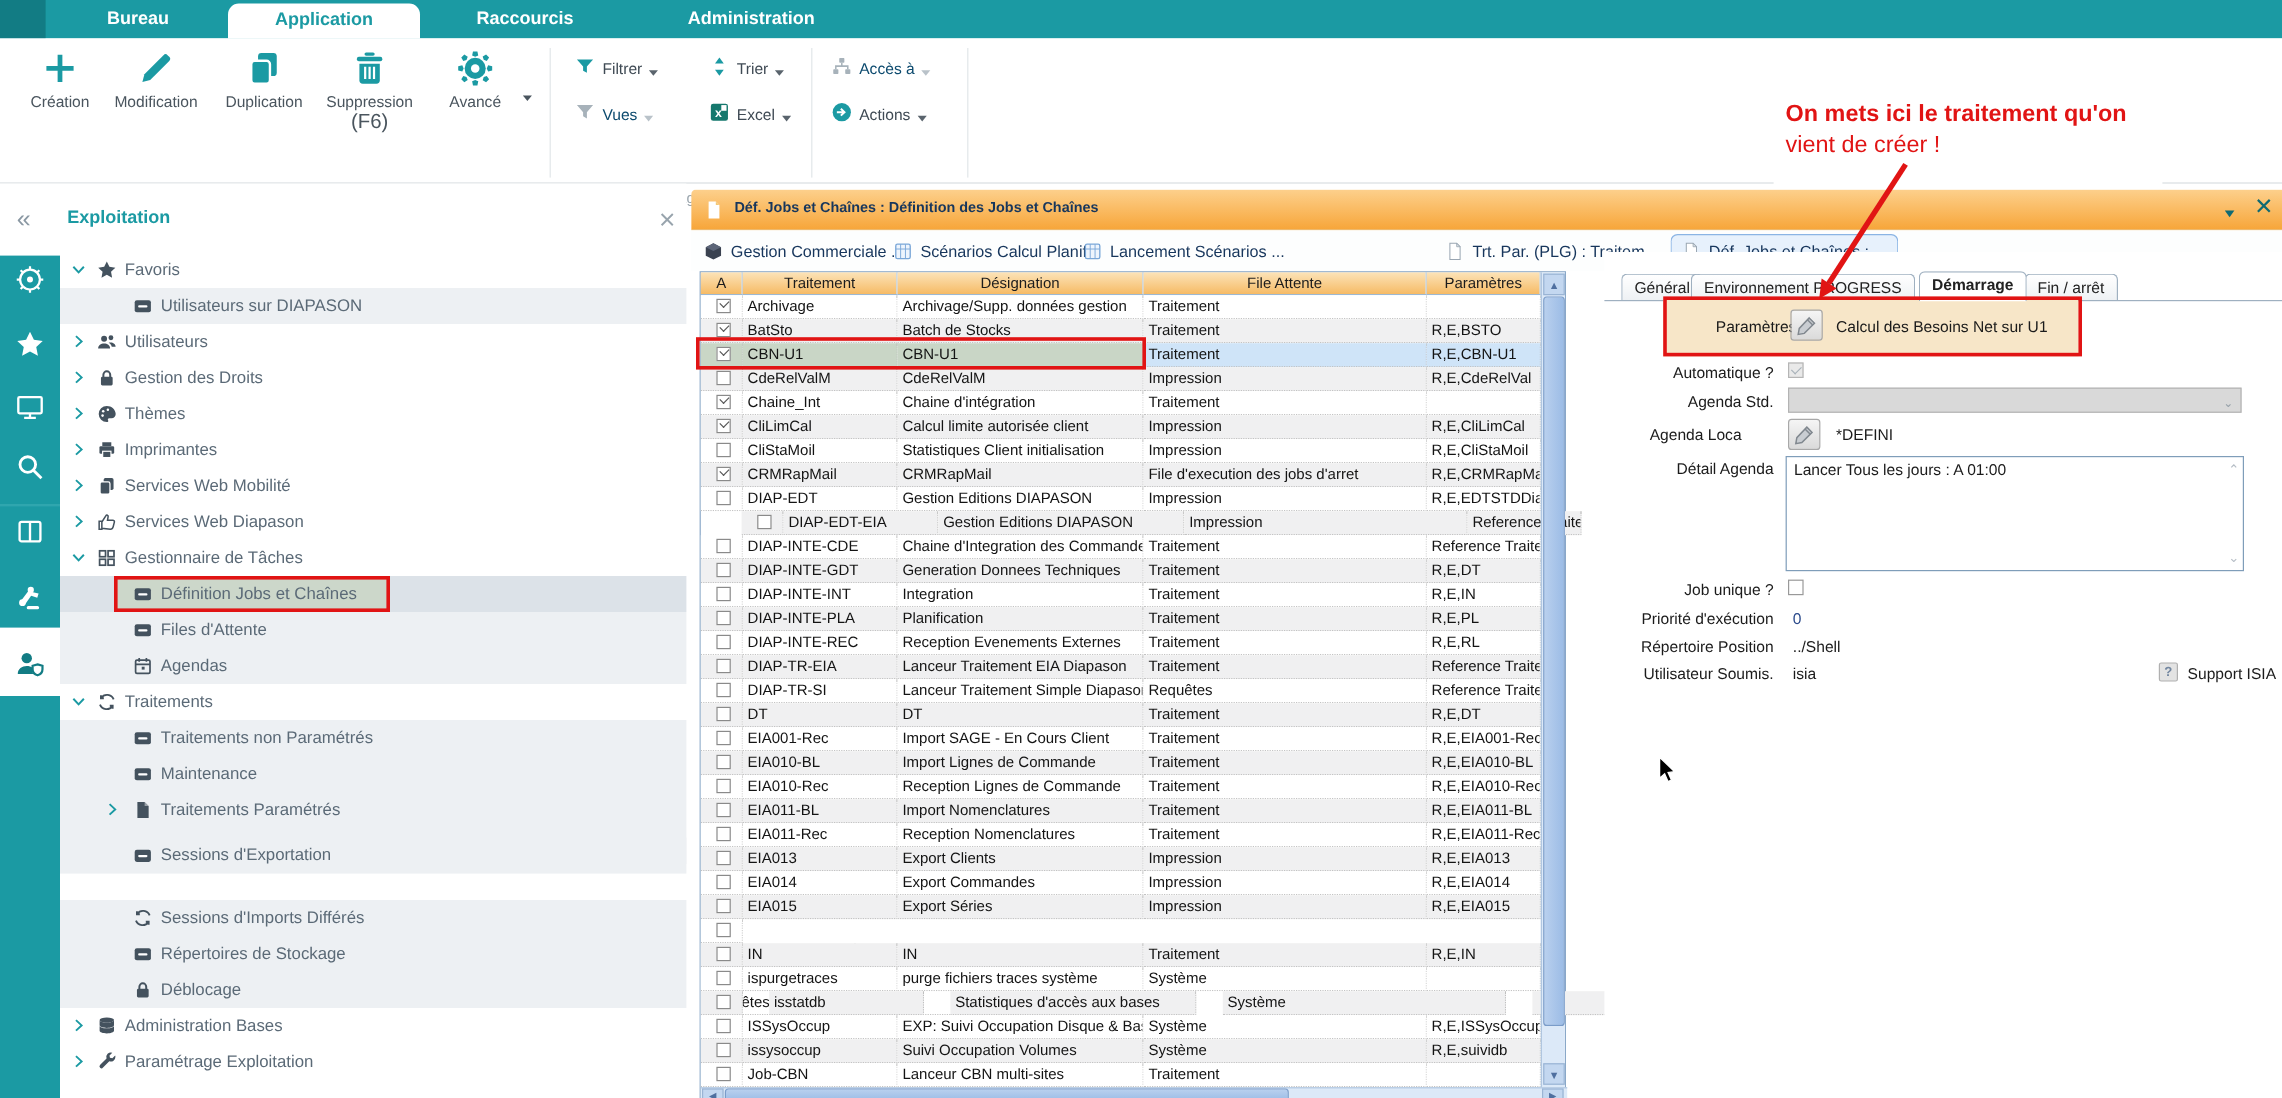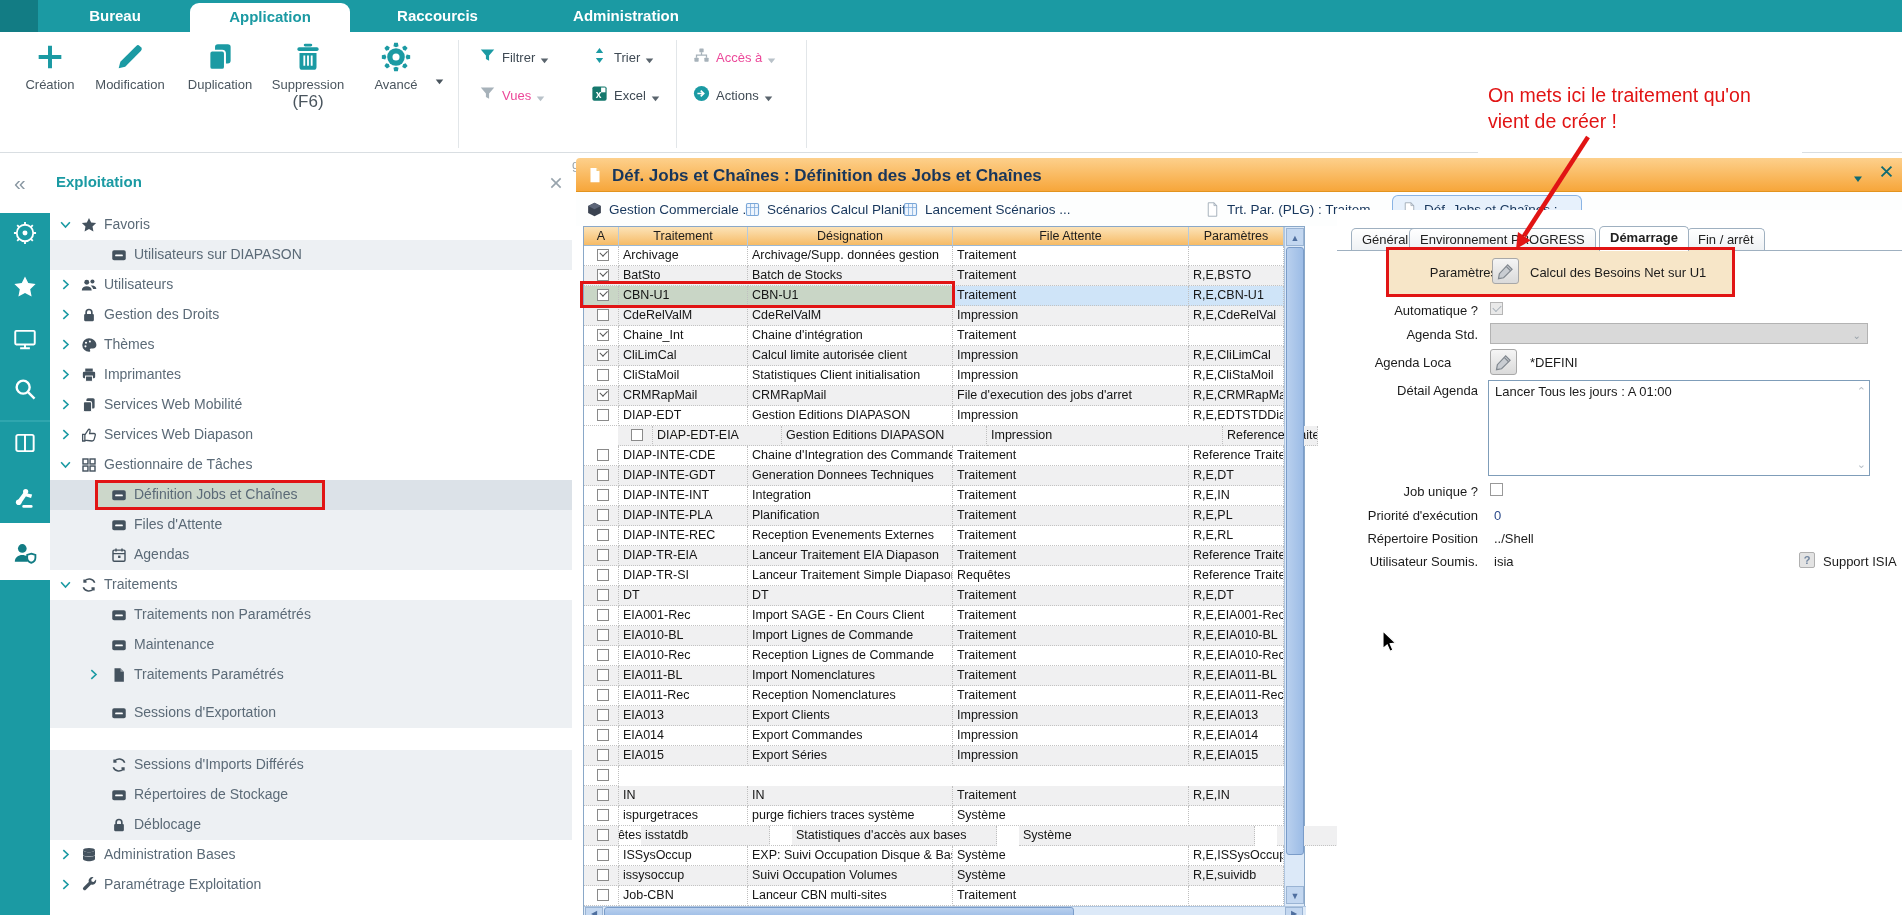--- a/index.html
+++ b/index.html
@@ -18,21 +18,21 @@
   .bigbtn { position:absolute; top:8px; width:88px; text-align:center; color:#4a555e; font-size:13px; }
   .bigbtn .bicon { display:block; margin:0 auto; width:34px; height:34px; }
   .bigbtn .bicon svg { width:34px; height:34px; }
   .blabel { display:block; margin-top:3px; white-space:nowrap; }
   .bsub { display:block; font-size:17px; }
   .bigcaret { position:absolute; right:-4px; top:34px; color:#4a555e; }
   .smbtn { position:absolute; height:26px; display:flex; align-items:center; gap:5px;
     font-size:13px; color:#3f4a54; white-space:nowrap; }
   .smbtn svg.ic { width:19px; height:19px; }
   .smbtn .ccaret { width:9px; height:9px; color:#5a646d; }
-  .smbtn.disabled { color:#ec4899; }
+  .smbtn.disabled { color:#0c4a6e; }
   .smbtn.disabled .ccaret { color:#b9c2c9; }
   .grplabel { position:absolute; top:126px; font-size:12.5px; color:#9aa5ad; transform:translateX(-50%); }
   .tsep { position:absolute; top:8px; width:1px; height:108px; background:#e2e6e9; }
 
   
   .sidebar { position:absolute; left:0; top:153px; width:572px; height:762px; background:#fff; }
   .sb-collapse { position:absolute; left:14px; top:18px; font-size:21px; color:#8a98a3; }
   .sb-title { position:absolute; left:56px; top:20px; font-size:15px; font-weight:bold; color:#1b9aa3; }
   .sb-close { position:absolute; left:548px; top:22px; width:16px; height:16px; }
   .rail { position:absolute; left:0; top:60px; width:50px; height:702px; background:#1b9aa3; }
@@ -49,21 +49,21 @@
   .trow .ticon { position:absolute; top:6px; width:18px; height:18px; }
   .trow .ticon svg { width:18px; height:18px; }
   .trow .tlabel { position:absolute; top:6px; white-space:nowrap; }
   .selchip { position:absolute; left:45px; top:0; width:230px; height:30px;
     background:#ccd7ca; border:3px solid #e11414; }
 
   
   .titlebar { position:absolute; left:576px; top:158px; width:1326px; height:34px;
     background:linear-gradient(#fdd08c,#f7a63a); border-bottom:1px solid #e2941f; border-radius:4px 0 0 0; }
   .titlebar .ticon { position:absolute; left:10px; top:7px; width:18px; height:20px; }
-  .titlebar .ttext { position:absolute; left:36px; top:8px; font-size:17px; font-weight:bold; color:#17365c; }
+  .titlebar .ttext { position:absolute; left:36px; top:8px; font-size:12px; font-weight:bold; color:#17365c; }
   .tb-caret { position:absolute; left:1852px; top:170px; width:12px; height:10px; color:#0f6a73; }
   .tb-close { position:absolute; left:1878px; top:163px; width:17px; height:17px; }
   .doctabs { position:absolute; left:576px; top:192px; width:1326px; height:34px; background:#fdfefe; }
   .dtab { position:absolute; top:3px; height:28px; display:flex; align-items:center; gap:6px;
     font-size:13.5px; color:#17365c; padding:0 8px; white-space:nowrap; }
   .dtab svg { width:17px; height:17px; flex:none; }
   .dtab.active { background:#e7f1fc; border:1px solid #8ab4e4; border-bottom:none; border-radius:6px 6px 0 0; }
 
   
   .grid { position:absolute; left:583px; top:226px; width:722px; height:691px;
@@ -862,21 +862,21 @@
     <div class="flabel" style="left:11px;top:344px;">Utilisateur Soumis.</div>
     <div class="fvalue" style="left:157px;top:344px;">isia</div>
 
     <div class="qbtn" style="left:462px;top:342px;">?</div>
     <div class="fvalue" style="left:486px;top:344px;">Support ISIA</div>
   </div>
 
   <div class="ann-box" style="left:580px;top:281px;width:375px;height:27px;"></div>
   <div class="ann-box" style="left:1386px;top:247px;width:349px;height:50px;"></div>
   <div class="ann-textbox"></div>
-  <div class="ann-line" style="top:84px;">On mets ici le traitement qu'on</div>
+  <div class="ann-line" style="top:84px;font-weight:bold;">On mets ici le traitement qu'on</div>
   <div class="ann-line" style="top:110px;">vient de créer !</div>
 
   <svg class="overlay">
     <line x1="1588" y1="137" x2="1524" y2="236" stroke="#e11414" stroke-width="4.5"></line>
     <polygon points="1516,249 1530.5,240.5 1518,232" fill="#e11414"></polygon>
   </svg>
 
   <svg class="overlay" style="z-index:60">
     <path d="M1383 631 l0 17.5 4.2 -3.7 2.8 6.5 2.9 -1.3 -2.8 -6.3 5.5 -0.6 z" fill="#000" stroke="#fff" stroke-width="1.1"></path>
   </svg>

